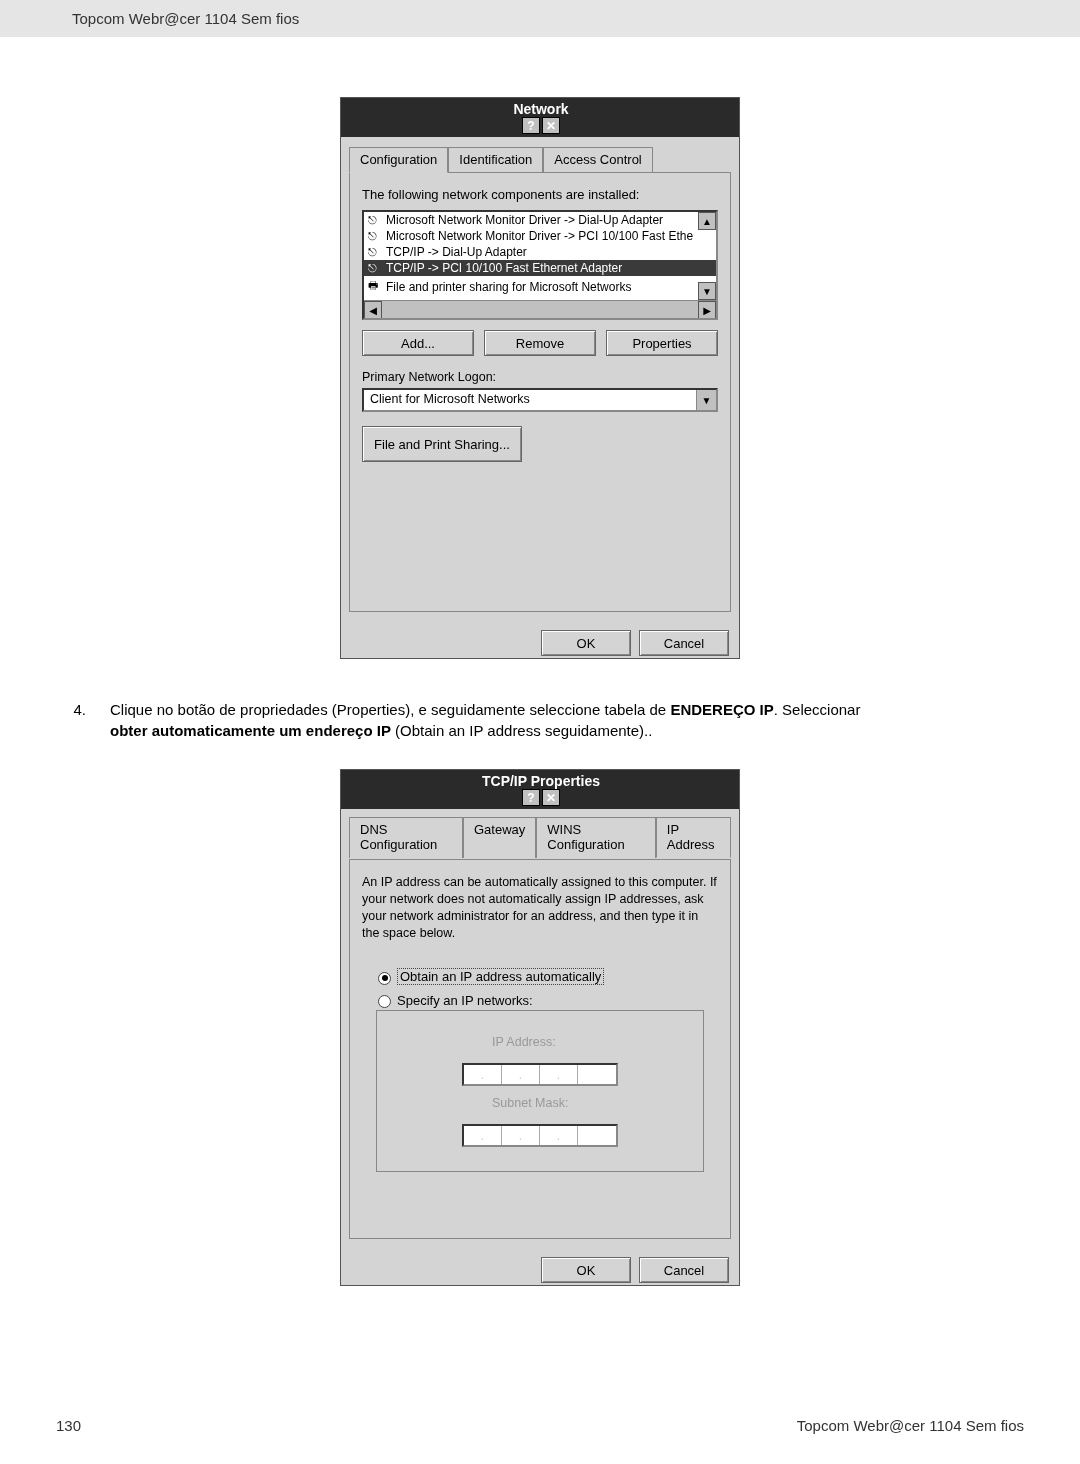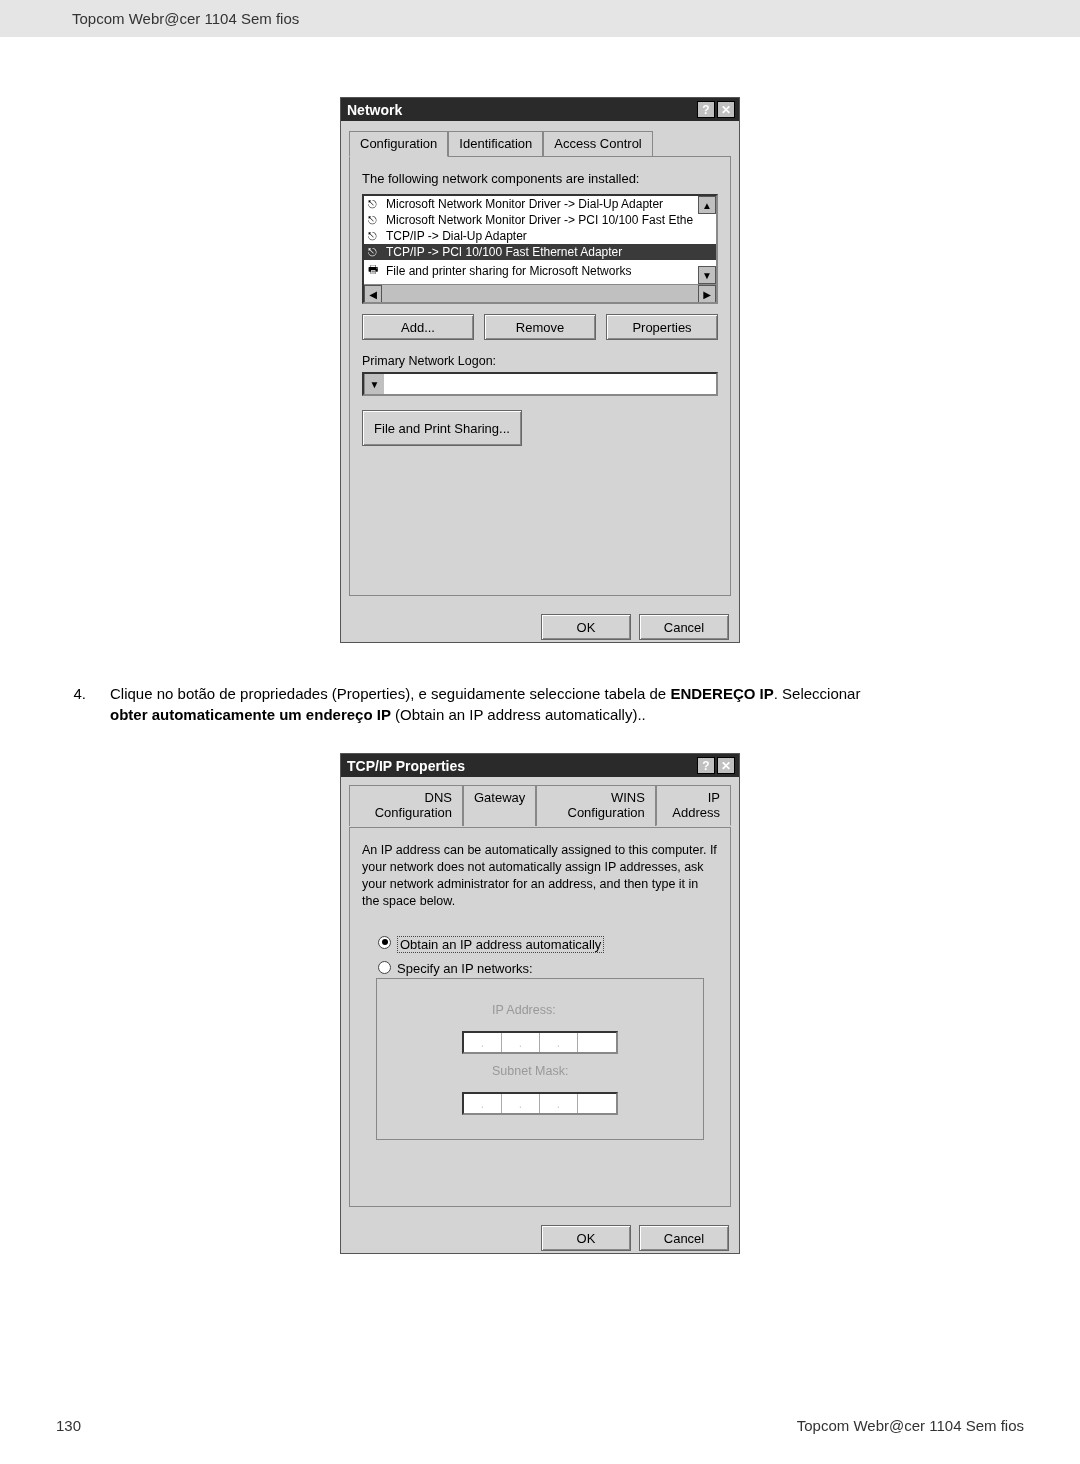--- a/index.html
+++ b/index.html
@@ -30,20 +30,21 @@
   }
   .titlebar {
     background: #2a2a2a;
     color: #fff;
     font-weight: bold;
     font-size: 14px;
     display: flex;
     align-items: center;
     justify-content: space-between;
     padding: 3px 4px 3px 6px;
+    flex-direction: column;
   }
   .titlebar-buttons { display: flex; gap: 2px; }
   .tb-btn {
     width: 18px; height: 17px;
     background: #c0c0c0;
     border: 1px solid #000;
     display: flex; align-items: center; justify-content: center;
     font-size: 12px; font-weight: bold;
     line-height: 1;
   }
@@ -57,21 +58,20 @@
     display: flex;
     gap: 0;
   }
   .tab {
     padding: 4px 10px 5px 10px;
     border: 1px solid #888;
     border-bottom: none;
     background: #d4d4d4;
     font-size: 13px;
     position: relative;
-    text-align: right;
   }
   .tab.back {
     background: #c8c8c8;
     color: #333;
   }
   .tab.active {
     border-bottom: 1px solid #d4d4d4;
     background: #d4d4d4;
     z-index: 2;
   }
@@ -151,21 +151,21 @@
     display:flex; gap:24px; font-size:15px; line-height:1.4;
     margin: 34px 0 28px 0;
   }
   .instruction .num { width:30px; text-align:right; flex-shrink:0; }
   .instruction .txt { flex:1; }
   .bold { font-weight:bold; }
 
   
   .panel-text { font-size:12.5px; line-height:1.35; }
   .radio-group { margin-top:26px; margin-left:16px; font-size:13px; }
-  .radio-row { display:flex; align-items:flex-start; gap:6px; margin-bottom:8px; }
+  .radio-row { display:flex; align-items:flex-end; gap:6px; margin-bottom:8px; }
   .radio { width:13px; height:13px; border-radius:50%; border:1px solid #444; background:#fff; display:flex; align-items:center; justify-content:center; }
   .radio.checked::after { content:''; width:6px; height:6px; border-radius:50%; background:#000; }
   .focus-box { border:1px dotted #444; padding:0 2px; }
   fieldset.specify {
     border:1px solid #888; padding:14px 10px 14px 10px; margin: -6px 14px 10px 14px;
   }
   .ip-field-row { display:flex; align-items:center; gap:14px; margin:10px 0;flex-direction:column; }
   .ip-field-row .lbl { width:96px; font-size:12.5px; color:#999; }
   .ip-input { display:flex; border:2px inset #888; background:#fff; height:23px; }
   .ip-oct { width:38px; border-right:1px solid #aaa; text-align:center; font-size:12px; line-height:21px; color:#ccc; }
@@ -235,36 +235,37 @@
             </div>
           </div>
         </div>
         <div class="btn-row">
           <div class="btn">Add...</div>
           <div class="btn">Remove</div>
           <div class="btn">Properties</div>
         </div>
         <div class="label-small">Primary Network Logon:</div>
         <div class="dropdown">
+          <div class="dd-text">Client for Microsoft Networks</div>
           <div class="dd-arrow">▼</div>
         </div>
         <div class="wide-btn">File and Print Sharing...</div>
       </div>
     </div>
     <div class="dlg-footer">
       <div class="btn">OK</div>
       <div class="btn">Cancel</div>
     </div>
   </div>
 
   <div class="instruction">
     <div class="num">4.</div>
     <div class="txt">
       <span>Clique no botão de propriedades (Properties), e seguidamente seleccione tabela de </span><span class="bold">ENDEREÇO IP</span><span>. Seleccionar </span><br>
-      <span class="bold">obter automaticamente um endereço IP</span><span> (Obtain an IP address automatically)..</span>
+      <span class="bold">obter automaticamente um endereço IP</span><span> (Obtain an IP address seguidamente)..</span>
     </div>
   </div>
 
   <div class="dialog">
     <div class="titlebar">
       <span>TCP/IP Properties</span>
       <div class="titlebar-buttons">
         <div class="tb-btn">?</div>
         <div class="tb-btn">✕</div>
       </div>

